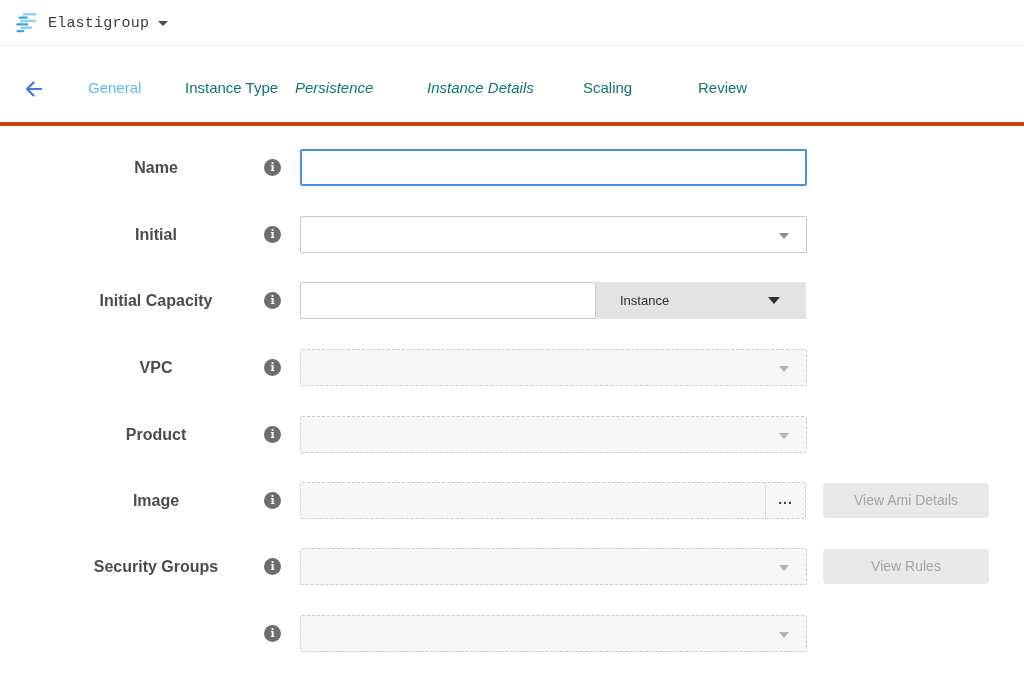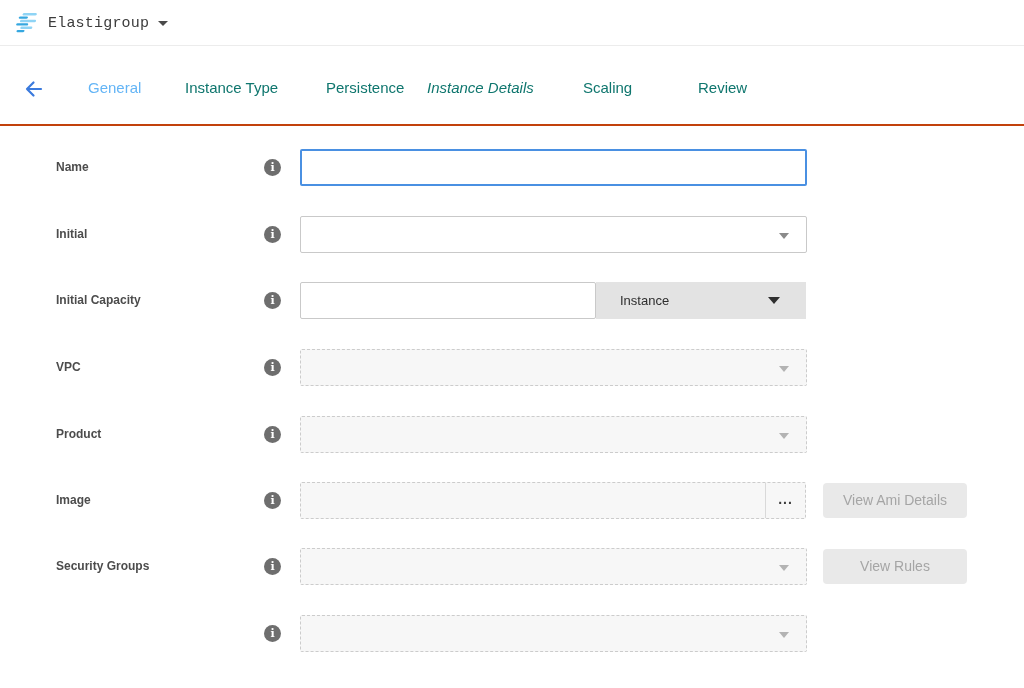--- a/index.html
+++ b/index.html
@@ -12,31 +12,31 @@
             background:#fff; border-bottom:1px solid #ececec; }
   .brand { position:absolute; left:16px; top:9px; height:28px; display:flex;
            align-items:center; cursor:pointer;font-family:Liberation Mono, monospace; }
   .brand svg { display:block; margin-right:9px; }
   .brand-name { font-size:15px; color:#3c3c3c; letter-spacing:.2px; }
   .brand-caret { width:0; height:0; margin-left:9px; border-left:5px solid transparent;
                  border-right:5px solid transparent; border-top:5px solid #4a4a4a; }
 
   
   .tabbar { position:absolute; left:0; top:46px; width:1024px; height:80px;
-            background:#fff; border-bottom:2px solid #c2410c; }
+            background:#fff; border-bottom:4px solid #c2410c; }
   .back { position:absolute; left:20px; top:30px; width:26px; height:26px; cursor:pointer; }
   .tab { position:absolute; top:33px; font-size:15px; color:#0f766e; cursor:pointer;
          white-space:nowrap; }
   .tab.active { color:#64b5f6; }
-  .t0{left:88px;} .t1{left:185px;} .t2{left:326px;} .t3{left:427px;font-style:italic;} .t4{left:583px;} .t5{left:698px;}
+  .t0{left:88px;} .t1{left:185px;} .t2{left:295px;font-style:italic;} .t3{left:427px;font-style:italic;} .t4{left:583px;} .t5{left:698px;}
 
   
   .row { position:absolute; left:0; height:37px; width:1024px; }
-  .lbl { position:absolute; left:56px; width:212px; line-height:37px; text-align:left;
-         font-size:12px; font-weight:bold; color:#4c4c4c; }
+  .lbl { position:absolute; left:50px; width:212px; line-height:37px; text-align:center;
+         font-size:16px; font-weight:bold; color:#4c4c4c; }
   .info { position:absolute; left:264px; top:10px; width:17px; height:17px; border-radius:50%;
           background:#6e6e6e; color:#fff; font-size:11px; font-weight:bold; line-height:17px;
           text-align:center; font-family:"DejaVu Serif", serif; cursor:pointer; }
   .ctl { position:absolute; left:300px; width:507px; height:37px;padding-left:48px; }
 
   input.textbox { background:#fff; border:1px solid #c9c9c9; border-radius:2px;
                   font-size:14px; padding:0 10px; color:#333; outline:none; }
   input.focused { border:2px solid #4a90e2; }
 
   .select { background:#fff; border:1px solid #c9c9c9; border-radius:2px; cursor:pointer; }
@@ -55,21 +55,21 @@
                         border-left:6px solid transparent; border-right:6px solid transparent;
                         border-top:7px solid #2f2f2f; }
 
   .img-composite { left:300px; width:506px; background:#f7f7f7; border:1px dashed #cccccc;
                    border-radius:2px; display:flex; }
   .img-field { flex:1; }
   .img-divider { width:1px; background:#d9d9d9; margin:0; }
   .img-dots { width:39px; text-align:center; line-height:33px; font-size:14px; font-weight:bold;
               color:#3c3c3c; letter-spacing:1px; cursor:pointer; }
 
-  .side-btn { position:absolute; left:823px; width:144px; height:35px; top:1px;
+  .side-btn { position:absolute; left:823px; width:166px; height:35px; top:1px;
               background:#e9e9e9; border:none; border-radius:4px; font-size:14px;
               color:#a5a5a5; font-family:"Liberation Sans", sans-serif; cursor:pointer;
               text-align:center; line-height:35px; }
 
   .r-name{top:149px;} .r-region{top:216px;} .r-ic{top:282px;} .r-vpc{top:349px;}
   .r-product{top:416px;} .r-image{top:482px;} .r-sg{top:548px;} .r-kp{top:615px;}
 </style>
 </head>
 <body>
 

